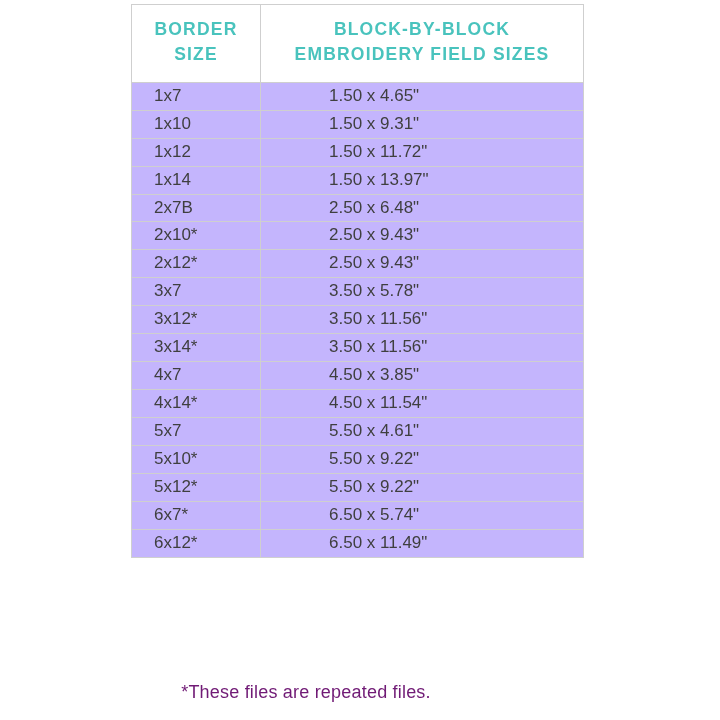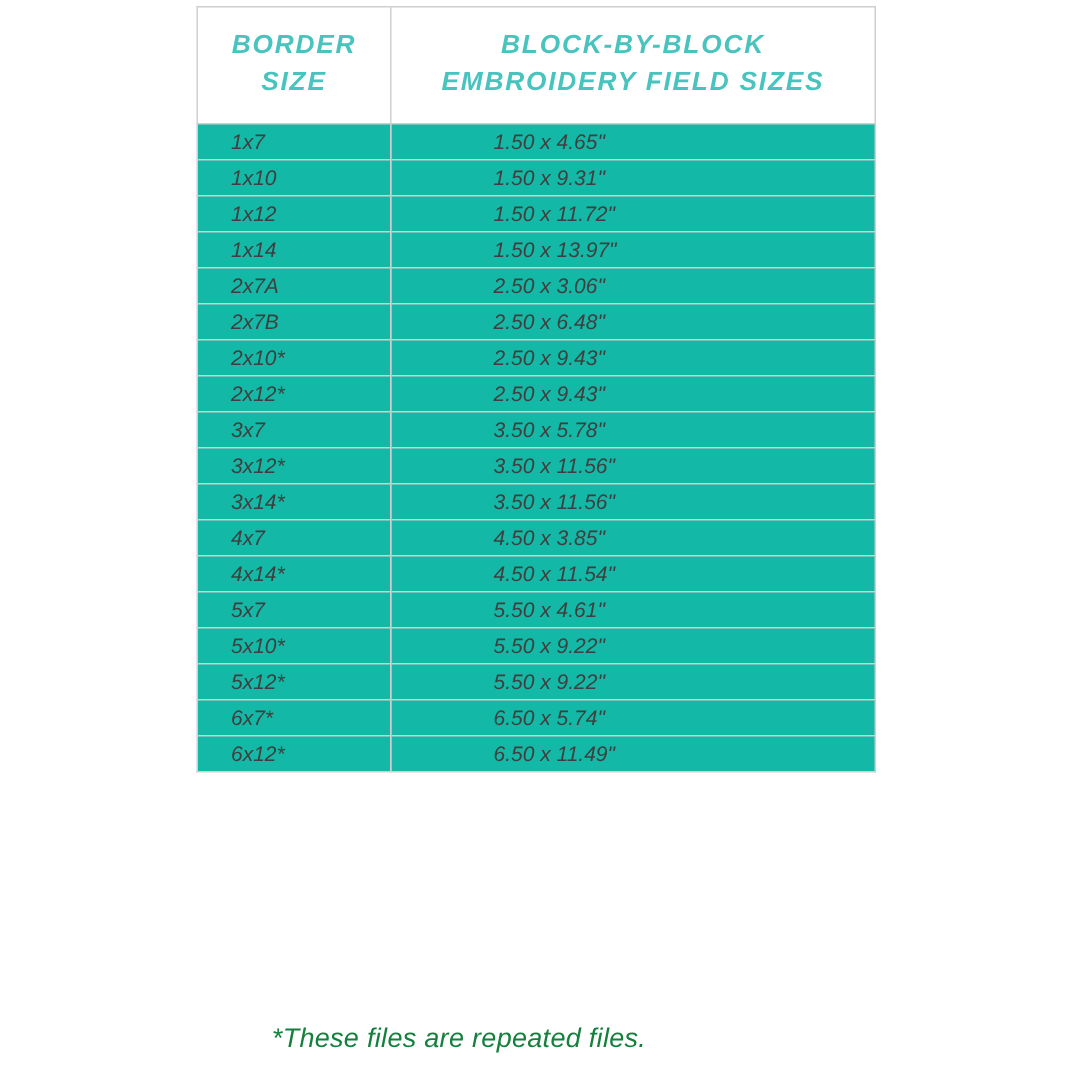--- a/index.html
+++ b/index.html
@@ -12,21 +12,20 @@
     background: #ffffff;
     font-family: "Liberation Sans", sans-serif;
     color: #3b3b3b;
     overflow: hidden;
   }
   .page {
     width: 612px;
     height: 720px;
     position: relative;
     box-sizing: border-box;
-    font-style: italic;
   }
   .table-wrap {
     position: absolute;
     left: 131px;
     top: 4px;
     width: 452px;
   }
   table.sizes {
     border-collapse: collapse;
     width: 452px;
@@ -44,44 +43,44 @@
     letter-spacing: 1.2px;
     line-height: 1.45;
     padding: 12px 4px 14px 4px;
     text-align: center;
     vertical-align: middle;
     height: 68px;
     box-sizing: border-box;
   }
   table.sizes tbody td {
     border: 1px solid #cfcfcf;
-    font-size: 14px;
+    font-size: 17px;
     color: #3f3f3f;
     padding: 2px 4px;
     height: 24px;
     line-height: 1.35;
     box-sizing: border-box;
-    background: #14b8a6;
+    background: #c4b5fd;
   }
   table.sizes tbody td.c-border {
     text-align: left;
     padding-left: 22px;
   }
   table.sizes tbody td.c-field {
     text-align: left;
     padding-left: 68px;
   }
   .footnote {
     position: absolute;
     left: 0;
     right: 0;
     top: 682px;
     text-align: center;
     font-size: 18px;
-    color: #15803d;
+    color: #701a75;
     letter-spacing: 0.2px;
   }
 </style>
 </head>
 <body>
 
 <div class="page">
 
   <div class="table-wrap">
     <table class="sizes">
@@ -110,24 +109,20 @@
             <td class="c-border">1x10</td>
             <td class="c-field">1.50 x 9.31"</td>
           </tr>
           <tr>
             <td class="c-border">1x12</td>
             <td class="c-field">1.50 x 11.72"</td>
           </tr>
           <tr>
             <td class="c-border">1x14</td>
             <td class="c-field">1.50 x 13.97"</td>
-          </tr>
-          <tr>
-            <td class="c-border">2x7A</td>
-            <td class="c-field">2.50 x 3.06"</td>
           </tr>
           <tr>
             <td class="c-border">2x7B</td>
             <td class="c-field">2.50 x 6.48"</td>
           </tr>
           <tr>
             <td class="c-border">2x10*</td>
             <td class="c-field">2.50 x 9.43"</td>
           </tr>
           <tr>

